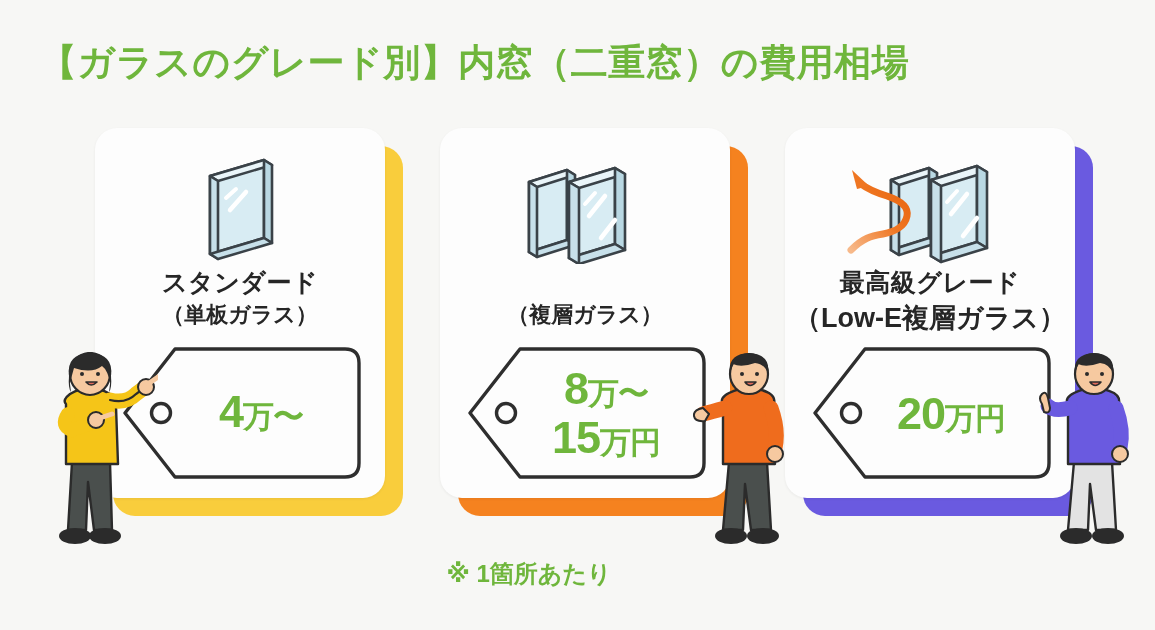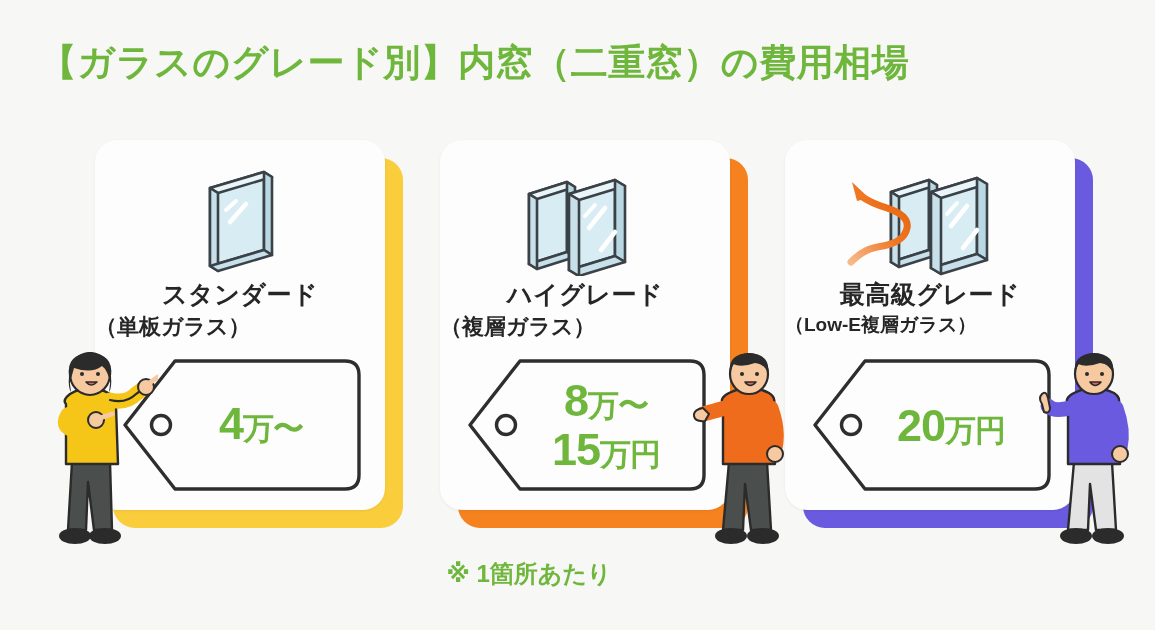--- a/index.html
+++ b/index.html
@@ -25,21 +25,21 @@
     font-size: 37px;
     font-weight: bold;
     color: #6fb63c;
     letter-spacing: 0.5px;
     white-space: nowrap;
   }
 
   
   .cards {
     position: absolute;
-    top: 140px;
+    top: 128px;
     left: 0;
     width: 1155px;
     height: 400px;
   }
 
   .card-wrap {
     position: absolute;
     top: 0;
     width: 290px;
     height: 370px;
@@ -92,21 +92,21 @@
     font-weight: bold;
     color: #262626;
     letter-spacing: 0.5px;
     white-space: nowrap;
   }
   .card-subtitle {
     position: absolute;
     top: 172px;
     left: 0;
     width: 290px;
-    text-align: left;
+    text-align: center;
     font-size: 22px;
     font-weight: bold;
     color: #262626;
     letter-spacing: 0px;
     white-space: nowrap;
   }
 
   
   .tag {
     position: absolute;
@@ -221,21 +221,20 @@
         <polygon points="54,36 100,22 110,28 64,42" fill="#eaf5f9" stroke="#3a4248" stroke-width="2.6" stroke-linejoin="round"></polygon>
         <polygon points="100,22 110,28 110,104 100,98" fill="#b9d8e3" stroke="#3a4248" stroke-width="2.6" stroke-linejoin="round"></polygon>
         <polygon points="54,112 64,118 110,104 100,98" fill="#c7e0ea" stroke="#3a4248" stroke-width="2.6" stroke-linejoin="round"></polygon>
         <polygon points="54,36 64,42 64,118 54,112" fill="#c7e0ea" stroke="#3a4248" stroke-width="2.6" stroke-linejoin="round"></polygon>
         <path d="M70,58 L80,47" stroke="#ffffff" stroke-width="4" stroke-linecap="round"></path>
         <path d="M74,70 L90,50" stroke="#ffffff" stroke-width="4.5" stroke-linecap="round"></path>
         <path d="M86,92 L100,74" stroke="#ffffff" stroke-width="4.5" stroke-linecap="round"></path>
       </svg>
     </div>
 
-    <div class="card-title">ハイグレード</div>
     <div class="card-subtitle">（複層ガラス）</div>
 
     <div class="tag">
       <svg width="248" height="140" viewBox="0 0 248 140">
         <path d="M58,6 L228,6 Q242,6 242,20 L242,120 Q242,134 228,134 L58,134 L8,70 Z" fill="#fdfdfd" stroke="#2e2e2e" stroke-width="3.4" stroke-linejoin="round"></path>
         <circle cx="44" cy="70" r="9.5" fill="#fdfdfd" stroke="#2e2e2e" stroke-width="3.4"></circle>
       </svg>
       <div class="tag-text">
         <div class="price-line row1">
           <span class="big">8</span><span class="unit">万〜</span>
@@ -275,21 +274,21 @@
             <stop offset="55%" stop-color="#ef7622"></stop>
             <stop offset="100%" stop-color="#e8640d"></stop>
           </linearGradient>
         </defs>
         <path d="M8,104 C20,92 28,90 40,88 C52,86 62,80 64,70 C66,60 56,54 44,50 C34,47 26,44 18,38" fill="none" stroke="url(#heatgrad)" stroke-width="7" stroke-linecap="round"></path>
         <polygon points="9,24 26,40 14,43" fill="#ef7622"></polygon>
       </svg>
     </div>
 
     <div class="card-title">最高級グレード</div>
-    <div class="card-subtitle" style="font-size:19px;">（Low-E複層ガラス）</div>
+    <div class="card-subtitle" style="font-size:27px;">（Low-E複層ガラス）</div>
 
     <div class="tag">
       <svg width="248" height="140" viewBox="0 0 248 140">
         <path d="M58,6 L228,6 Q242,6 242,20 L242,120 Q242,134 228,134 L58,134 L8,70 Z" fill="#fdfdfd" stroke="#2e2e2e" stroke-width="3.4" stroke-linejoin="round"></path>
         <circle cx="44" cy="70" r="9.5" fill="#fdfdfd" stroke="#2e2e2e" stroke-width="3.4"></circle>
       </svg>
       <div class="tag-text">
         <div class="price-line row2">
           <span class="big">20</span><span class="unit">万円</span>
         </div>

